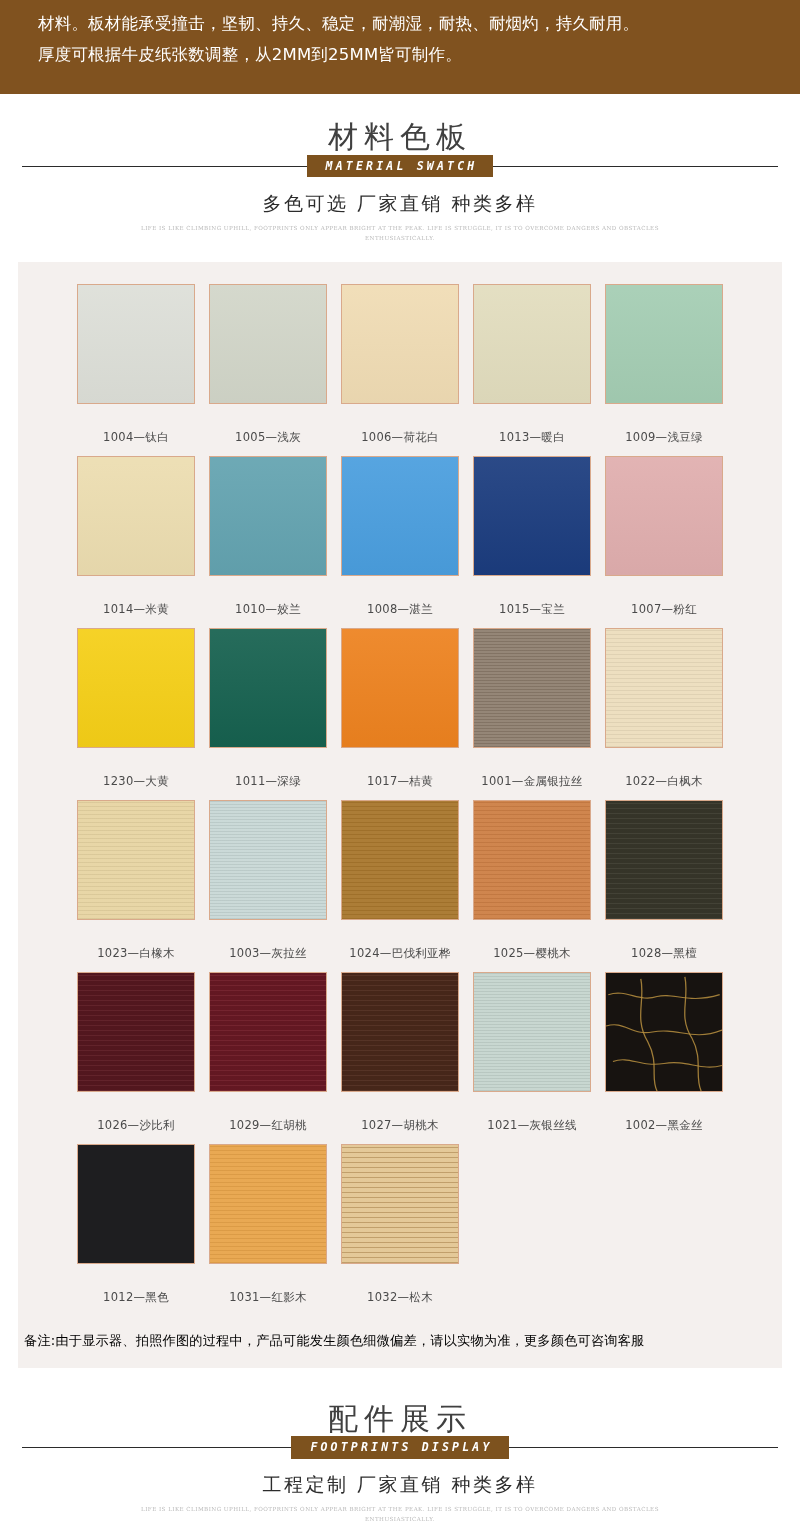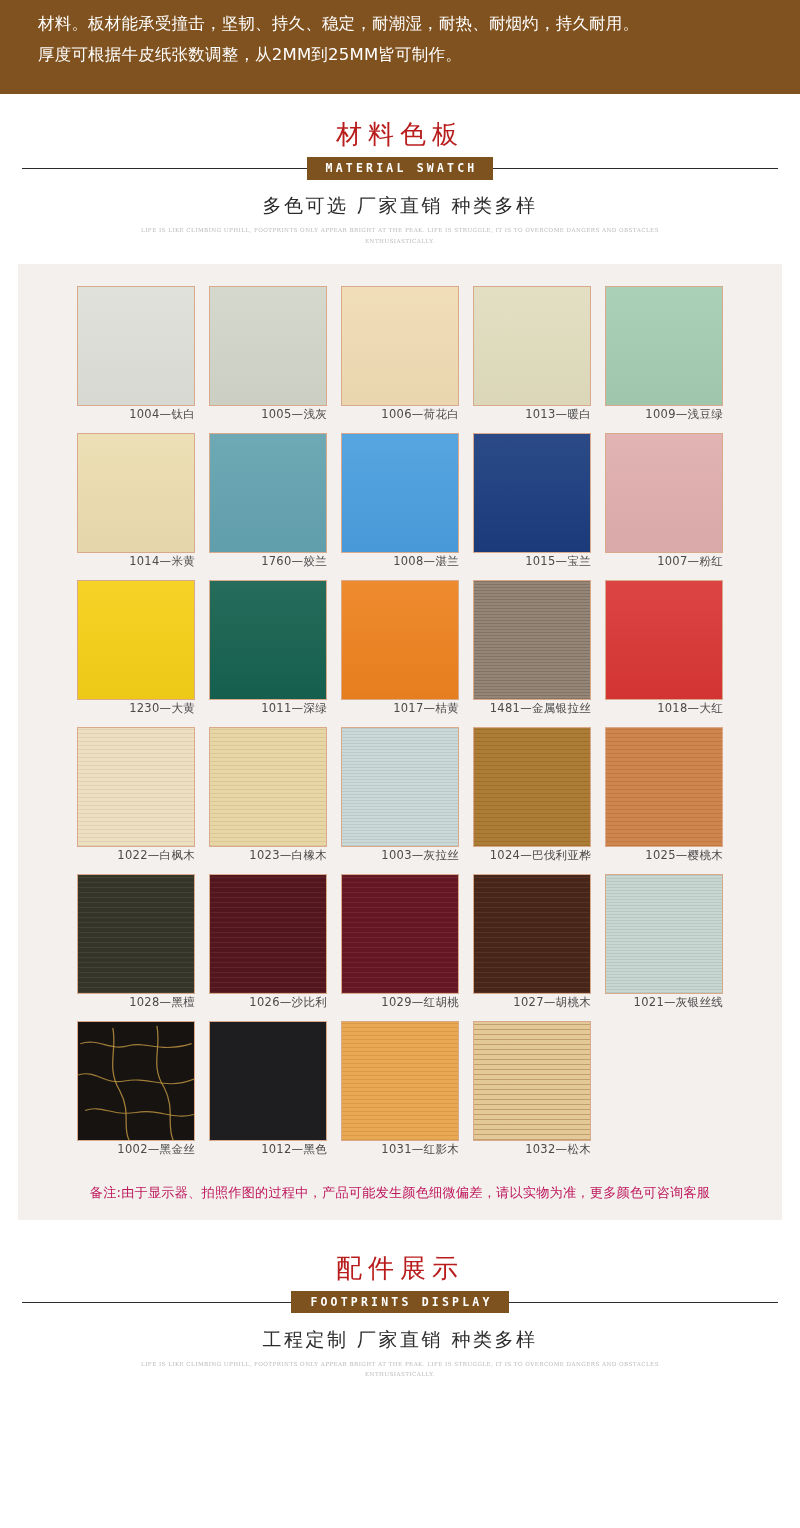--- a/index.html
+++ b/index.html
@@ -27,31 +27,32 @@
     font-family:"DejaVu Sans","Liberation Sans",sans-serif;
     font-weight:500;
   }
 
   
   .sec-head{
     text-align:center;
     padding-top:26px;
   }
   .sec-title{
-    font-size:26px;
+    font-size:30px;
     letter-spacing:6px;
-    color:#b91c1c;
+    color:#404040;
     font-weight:400;
     line-height:1.15;
     font-family:"DejaVu Sans","Liberation Sans",sans-serif;
   }
   .badge-row{
     position:relative;
     height:22px;
-    margin-top:7px;
+    margin-top:0;
+    font-style:italic;
   }
   .badge-row .rule{
     position:absolute;
     top:50%;
     left:22px;right:22px;
     height:1px;
     background:#2b2b2b;
   }
   .badge{
     position:relative;
@@ -105,32 +106,32 @@
     height:120px;
     border:1.4px solid #d9a98b;
     box-sizing:border-box;
     position:relative;
     overflow:hidden;
   }
   .chip .tex{
     position:absolute;inset:0;
   }
   .cap{
-    text-align:right;
+    text-align:center;
     font-size:11.5px;
     color:#4a4a4a;
-    padding-top:1px;
+    padding-top:26px;
     letter-spacing:.3px;
     font-family:"DejaVu Sans","Liberation Sans",sans-serif;
     white-space:nowrap;
   }
   .note{
-    color:#be185d;
+    color:#000000;
     font-size:13.2px;
-    text-align:center;
+    text-align:left;
     letter-spacing:.2px;
     padding:16px 6px 4px 6px;
     font-family:"DejaVu Sans","Liberation Sans",sans-serif;
     font-weight:500;
   }
 
   .sec-head.bottom{padding-top:34px;padding-bottom:34px;text-align:center;}
 </style>
 </head>
 <body>
@@ -187,21 +188,21 @@
         <div class="cell">
           <div class="chip" style="background: rgb(236, 221, 176); border-color: rgb(217, 169, 139);">
             <div class="tex" style="background-image: linear-gradient(rgba(255, 255, 255, 0.07), rgba(0, 0, 0, 0.03));"></div>
           </div>
           <div class="cap">1014—米黄</div>
         </div>
         <div class="cell">
           <div class="chip" style="background: rgb(99, 163, 176); border-color: rgb(217, 169, 139);">
             <div class="tex" style="background-image: linear-gradient(rgba(255, 255, 255, 0.07), rgba(0, 0, 0, 0.03));"></div>
           </div>
-          <div class="cap">1760—姣兰</div>
+          <div class="cap">1010—姣兰</div>
         </div>
         <div class="cell">
           <div class="chip" style="background: rgb(74, 158, 222); border-color: rgb(217, 169, 139);">
             <div class="tex" style="background-image: linear-gradient(rgba(255, 255, 255, 0.07), rgba(0, 0, 0, 0.03));"></div>
           </div>
           <div class="cap">1008—湛兰</div>
         </div>
         <div class="cell">
           <div class="chip" style="background: rgb(27, 60, 126); border-color: rgb(217, 169, 139);">
             <div class="tex" style="background-image: linear-gradient(rgba(255, 255, 255, 0.07), rgba(0, 0, 0, 0.03));"></div>
@@ -229,27 +230,21 @@
         <div class="cell">
           <div class="chip" style="background: rgb(237, 130, 31); border-color: rgb(217, 169, 139);">
             <div class="tex" style="background-image: linear-gradient(rgba(255, 255, 255, 0.07), rgba(0, 0, 0, 0.03));"></div>
           </div>
           <div class="cap">1017—桔黄</div>
         </div>
         <div class="cell">
           <div class="chip" style="background: rgb(138, 122, 106); border-color: rgb(217, 169, 139);">
             <div class="tex" style="background-image: repeating-linear-gradient(0deg, rgba(0, 0, 0, 0.055) 0px, rgba(0, 0, 0, 0.055) 1px, rgba(255, 255, 255, 0.09) 1px, rgba(255, 255, 255, 0.09) 3px);"></div>
           </div>
-          <div class="cap">1481—金属银拉丝</div>
-        </div>
-        <div class="cell">
-          <div class="chip" style="background: rgb(217, 54, 53); border-color: rgb(217, 169, 139);">
-            <div class="tex" style="background-image: linear-gradient(rgba(255, 255, 255, 0.07), rgba(0, 0, 0, 0.03));"></div>
-          </div>
-          <div class="cap">1018—大红</div>
+          <div class="cap">1001—金属银拉丝</div>
         </div>
         <div class="cell">
           <div class="chip" style="background: rgb(236, 221, 189); border-color: rgb(217, 169, 139);">
             <div class="tex" style="background-image: repeating-linear-gradient(0deg, rgba(0, 0, 0, 0.055) 0px, rgba(0, 0, 0, 0.055) 1px, rgba(255, 255, 255, 0.05) 1px, rgba(255, 255, 255, 0.05) 4px);"></div>
           </div>
           <div class="cap">1022—白枫木</div>
         </div>
         <div class="cell">
           <div class="chip" style="background: rgb(231, 212, 162); border-color: rgb(217, 169, 139);">
             <div class="tex" style="background-image: repeating-linear-gradient(0deg, rgba(0, 0, 0, 0.055) 0px, rgba(0, 0, 0, 0.055) 1px, rgba(255, 255, 255, 0.05) 1px, rgba(255, 255, 255, 0.05) 4px);"></div>

